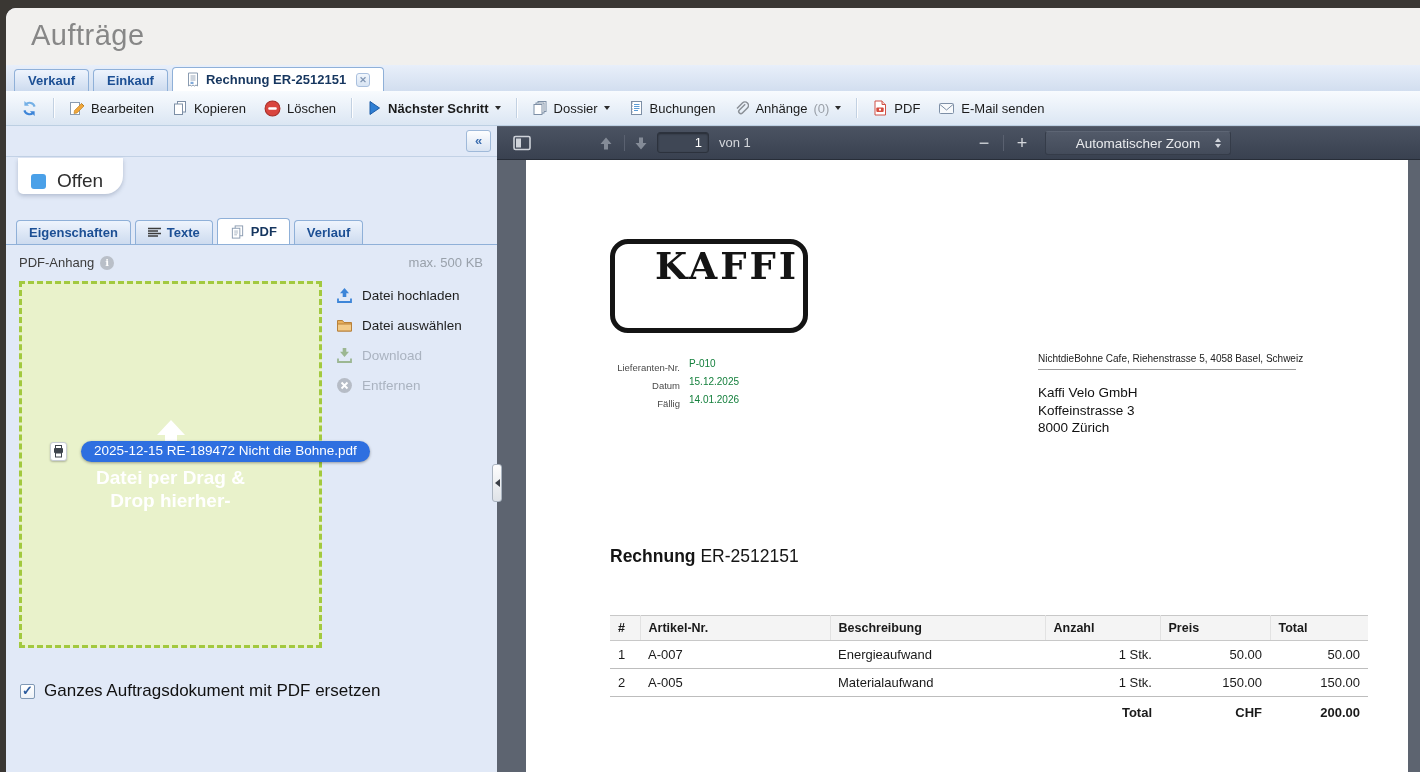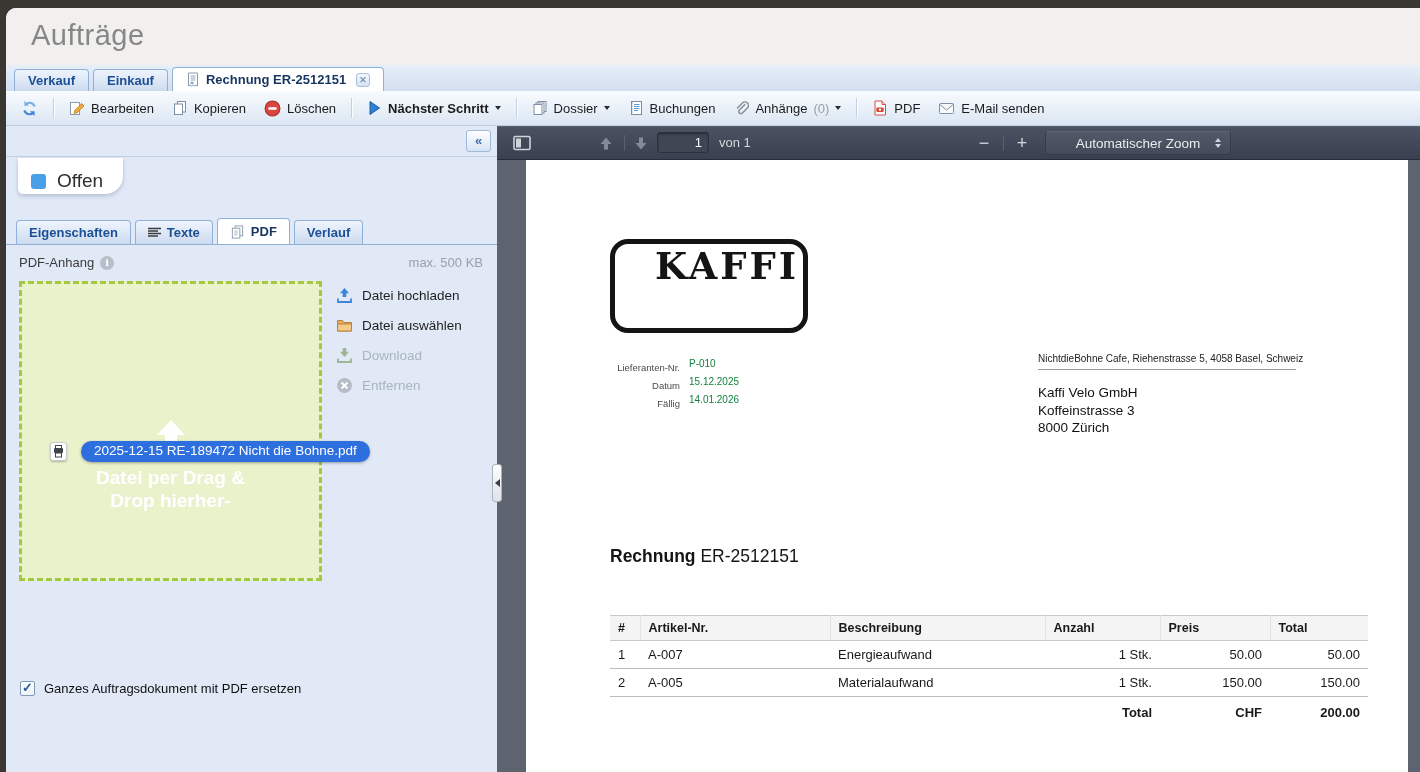--- a/index.html
+++ b/index.html
@@ -57,37 +57,37 @@
   .ptab.active { background:#fff; color:#16365f; height:26px; }
   .ptabs-underline { position:absolute; top:118px; left:0; right:0; height:1px; background:#8fb0d8; }
 
   .attach-row { position:absolute; top:129px; left:13px; right:14px; display:flex; align-items:center;
                 gap:6px; font-size:13px; color:#3c3c3c; }
   .attach-row .spacer { flex:1; }
   .info-icon { width:14px; height:14px; border-radius:50%; background:#b9bfc8; color:#fff; font-size:10px;
                font-weight:700; text-align:center; line-height:14px; font-family:"DejaVu Serif",serif; }
   .max-label { color:#99a1ab; }
 
-  .dropzone { position:absolute; left:13px; top:155px; width:303px; height:300px;
+  .dropzone { position:absolute; left:13px; top:155px; width:303px; height:367px;
               background:#e9f2cb; border:3px dashed #a2c93f; }
   .drop-arrow { position:absolute; left:130px; top:136px; z-index:1; }
   .drop-text { position:absolute; top:182px; left:0; right:0; text-align:center; color:#fff;
                font-size:19px; font-weight:700; line-height:23px; z-index:2; }
   .file-chip-row { position:absolute; left:44px; top:315px; display:flex; align-items:center; gap:14px; z-index:5; }
   .chip-file-icon { width:17px; height:19px; background:#fff; border:1px solid #c8cdd4; border-radius:3px;
                     box-shadow:0 1px 2px rgba(0,0,0,.25); display:flex; align-items:center; justify-content:center; }
   .chip { background:#2e6fe0; color:#fff; border-radius:12px; padding:2px 13px 4px; font-size:13.5px;
           font-weight:500; box-shadow:0 1px 3px rgba(0,0,0,.35); white-space:nowrap; }
 
   .side-buttons { position:absolute; left:330px; top:158px; width:158px; display:flex; flex-direction:column; gap:7px; }
   .sbtn { display:flex; align-items:center; gap:9px; font-size:13.5px; color:#1e1e1e; height:23px; }
   .sbtn.disabled { color:#aab3c0; }
 
   .checkbox-row { position:absolute; left:14px; top:555px; display:flex; align-items:center; gap:9px;
-                  font-size:13px; color:#111; }
+                  font-size:17px; color:#111; }
   .checkbox { width:15px; height:15px; background:linear-gradient(#fff,#eef2f7); border:1px solid #8199b5;
               border-radius:2px; position:relative; flex:none; }
   .checkbox::after { content:"✓"; position:absolute; left:1px; top:-2px; font-size:13px; font-weight:700; color:#2d5c9e; }
 
   .splitter-handle { position:absolute; left:486px; top:338px; width:10px; height:38px; z-index:9;
                      background:linear-gradient(#fdfdfd,#dfe3e8); border:1px solid #aab4c0; border-radius:3px;
                      display:flex; align-items:center; justify-content:center; }
   .splitter-handle .tri { width:0; height:0; border-top:4px solid transparent; border-bottom:4px solid transparent;
                           border-right:5px solid #3a3f46; }
 

